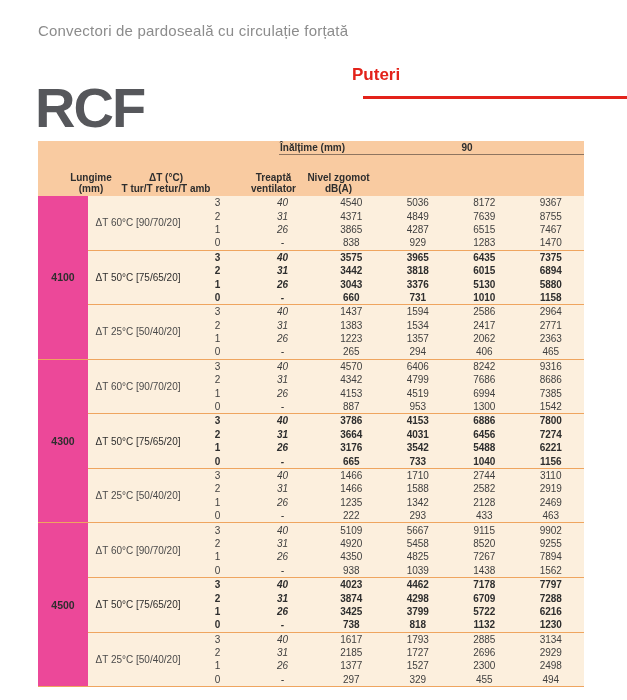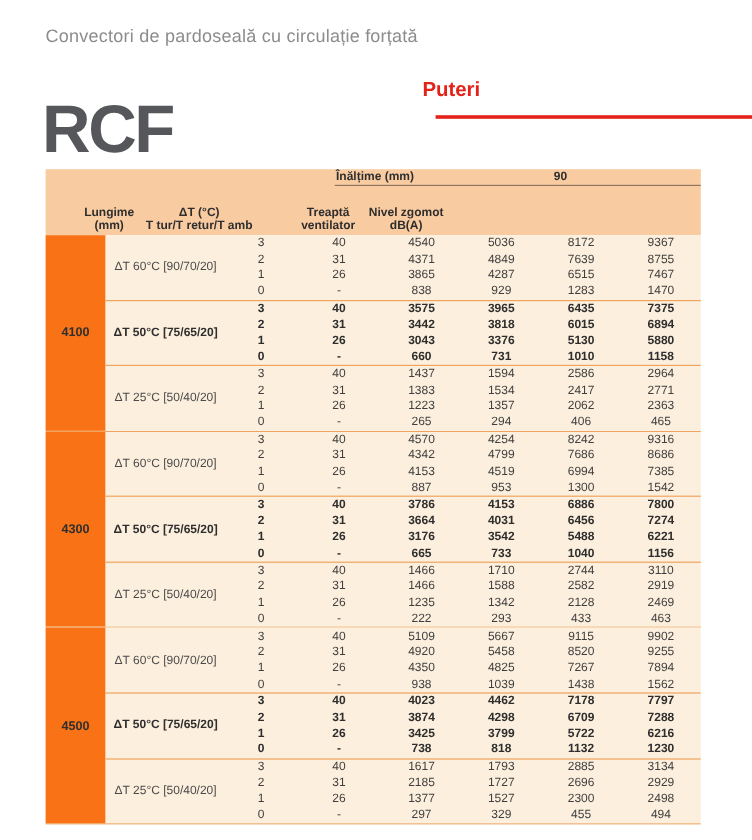--- a/index.html
+++ b/index.html
@@ -63,38 +63,38 @@
   }
   .hcol.c1{width:var(--w-lungime);}
   .hcol.c2{width:var(--w-dt);}
   .hcol.c3{width:var(--w-treapta);margin-left:28px;}
   .hcol.c4{width:var(--w-zgomot);}
 
   
   .tbody{width:546px;}
   .block{display:flex;}
   .length-cell{
-    width:var(--w-lungime);background:#f97316;display:flex;align-items:center;justify-content:center;
+    width:var(--w-lungime);background:#ec4899;display:flex;align-items:center;justify-content:center;
     font-size:10.5px;font-weight:bold;color:var(--txt-bold);
   }
   .block-groups{flex:1;background:var(--cream);}
   .group{display:flex;}
   .group-sep{height:1px;background:var(--line-orange);}
   .block-sep{height:1px;background:var(--line-orange);width:100%;}
   .dt-cell{
     width:var(--w-dt);display:flex;align-items:center;justify-content:center;
     font-size:10px;color:#4a4a4a;white-space:nowrap;
   }
-  .group.bold .dt-cell{font-weight:bold;color:var(--txt-bold);}
+  .group.bold .dt-cell{font-weight:normal;color:var(--txt-bold);}
   .group-rows{flex:1;}
   .drow{display:flex;height:13.4px;align-items:center;}
   .cell{font-size:10px;text-align:center;color:var(--txt);}
   .group.bold .cell{font-weight:bold;color:var(--txt-bold);}
   .cell.treapta{width:var(--w-treapta);}
-  .cell.zgomot{width:var(--w-zgomot);}
+  .cell.zgomot{width:var(--w-zgomot);font-style:italic;}
   .cell.val{width:var(--w-val);}
 </style>
 </head>
 <body>
 
 <div class="page">
 
   <div class="subtitle">Convectori de pardoseală cu circulație forțată</div>
   <div class="logo">RCF</div>
   <div class="section-title">Puteri</div>
@@ -250,21 +250,21 @@
         <div class="block">
           <div class="length-cell">4300</div>
           <div class="block-groups">
             <div class="group">
               <div class="dt-cell">ΔT 60°C [90/70/20]</div>
               <div class="group-rows">
                 <div class="drow">
                   <div class="cell treapta">3</div>
                   <div class="cell zgomot">40</div>
                   <div class="cell val">4570</div>
-                  <div class="cell val">4254</div>
+                  <div class="cell val">6406</div>
                   <div class="cell val">8242</div>
                   <div class="cell val">9316</div>
                 </div>
                 <div class="drow">
                   <div class="cell treapta">2</div>
                   <div class="cell zgomot">31</div>
                   <div class="cell val">4342</div>
                   <div class="cell val">4799</div>
                   <div class="cell val">7686</div>
                   <div class="cell val">8686</div>

